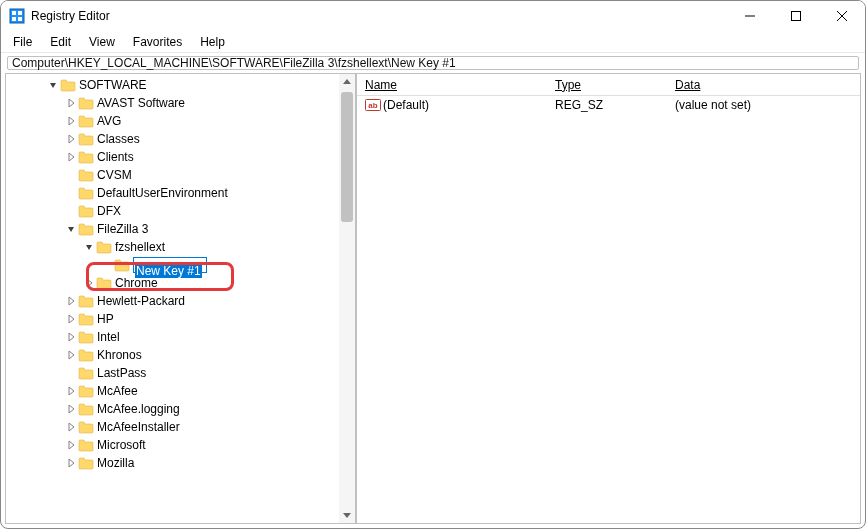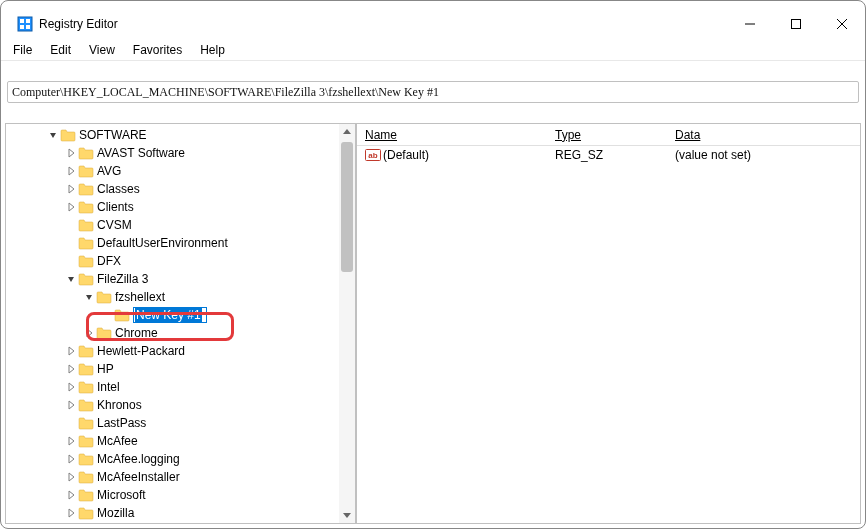--- a/index.html
+++ b/index.html
@@ -18,48 +18,46 @@
     border-radius: 8px;
     background: #fff;
     display: flex;
     flex-direction: column;
     overflow: hidden;
   }
   .titlebar {
     height: 30px;
     display: flex;
     align-items: center;
-    padding-left: 16px;
+    padding-left: 8px;
     background: #fff;
-    margin-top: 8px;
   }
   .titlebar .icon { width:16px; height:16px; margin-right:6px; }
   .titlebar .title { font-size: 12px; flex:1; }
   .win-controls { display:flex; height:100%; }
   .win-btn { width:46px; display:flex; align-items:center; justify-content:center; }
   .menubar {
     height:22px;
     display:flex;
     align-items:center;
     padding: 0 4px;
     gap: 2px;
     border-bottom: 1px solid #e8e8e8;
   }
   .menubar .mitem { padding: 2px 8px; }
   .addressbar {
-    height:22px;
-    margin: 20px 6px;
+    height:14px;
+    margin: 3px 6px;
     border: 1px solid #c0c0c0;
     border-radius: 2px;
     display:flex;
     align-items:center;
     padding: 0 4px;
     font-size: 12px;
     color:#111;
-    font-family:Liberation Serif, serif;
   }
   .content {
     flex:1;
     display:flex;
     padding: 0 4px 4px 4px;
     min-height:0;
   }
   .pane {
     border:1px solid #c0c0c0;
     background:#fff;
@@ -94,21 +92,21 @@
   .arrow { width:14px; height:14px; display:inline-flex; align-items:center; justify-content:center; color:#555;}
   .arrow.blank { visibility:hidden;}
   .folder-icon { width:16px; height:14px; margin-right:3px; display:inline-flex; align-items:center; justify-content:center;}
   .trow .label { font-size:12px; }
   .editbox {
     border:1px solid #0078d7;
     background:#fff;
     padding:6px 1px;
     height:16px;
     display:inline-flex;
-    align-items:center;
+    align-items:flex-start;
     min-width: 74px;
   }
   .editbox .sel { background:#0078d7; color:#fff; padding:0 1px;}
   .highlight-ring {
     position:absolute;
     border:3px solid #e3393b;
     border-radius:8px;
     pointer-events:none;
   }
   .list-header {

